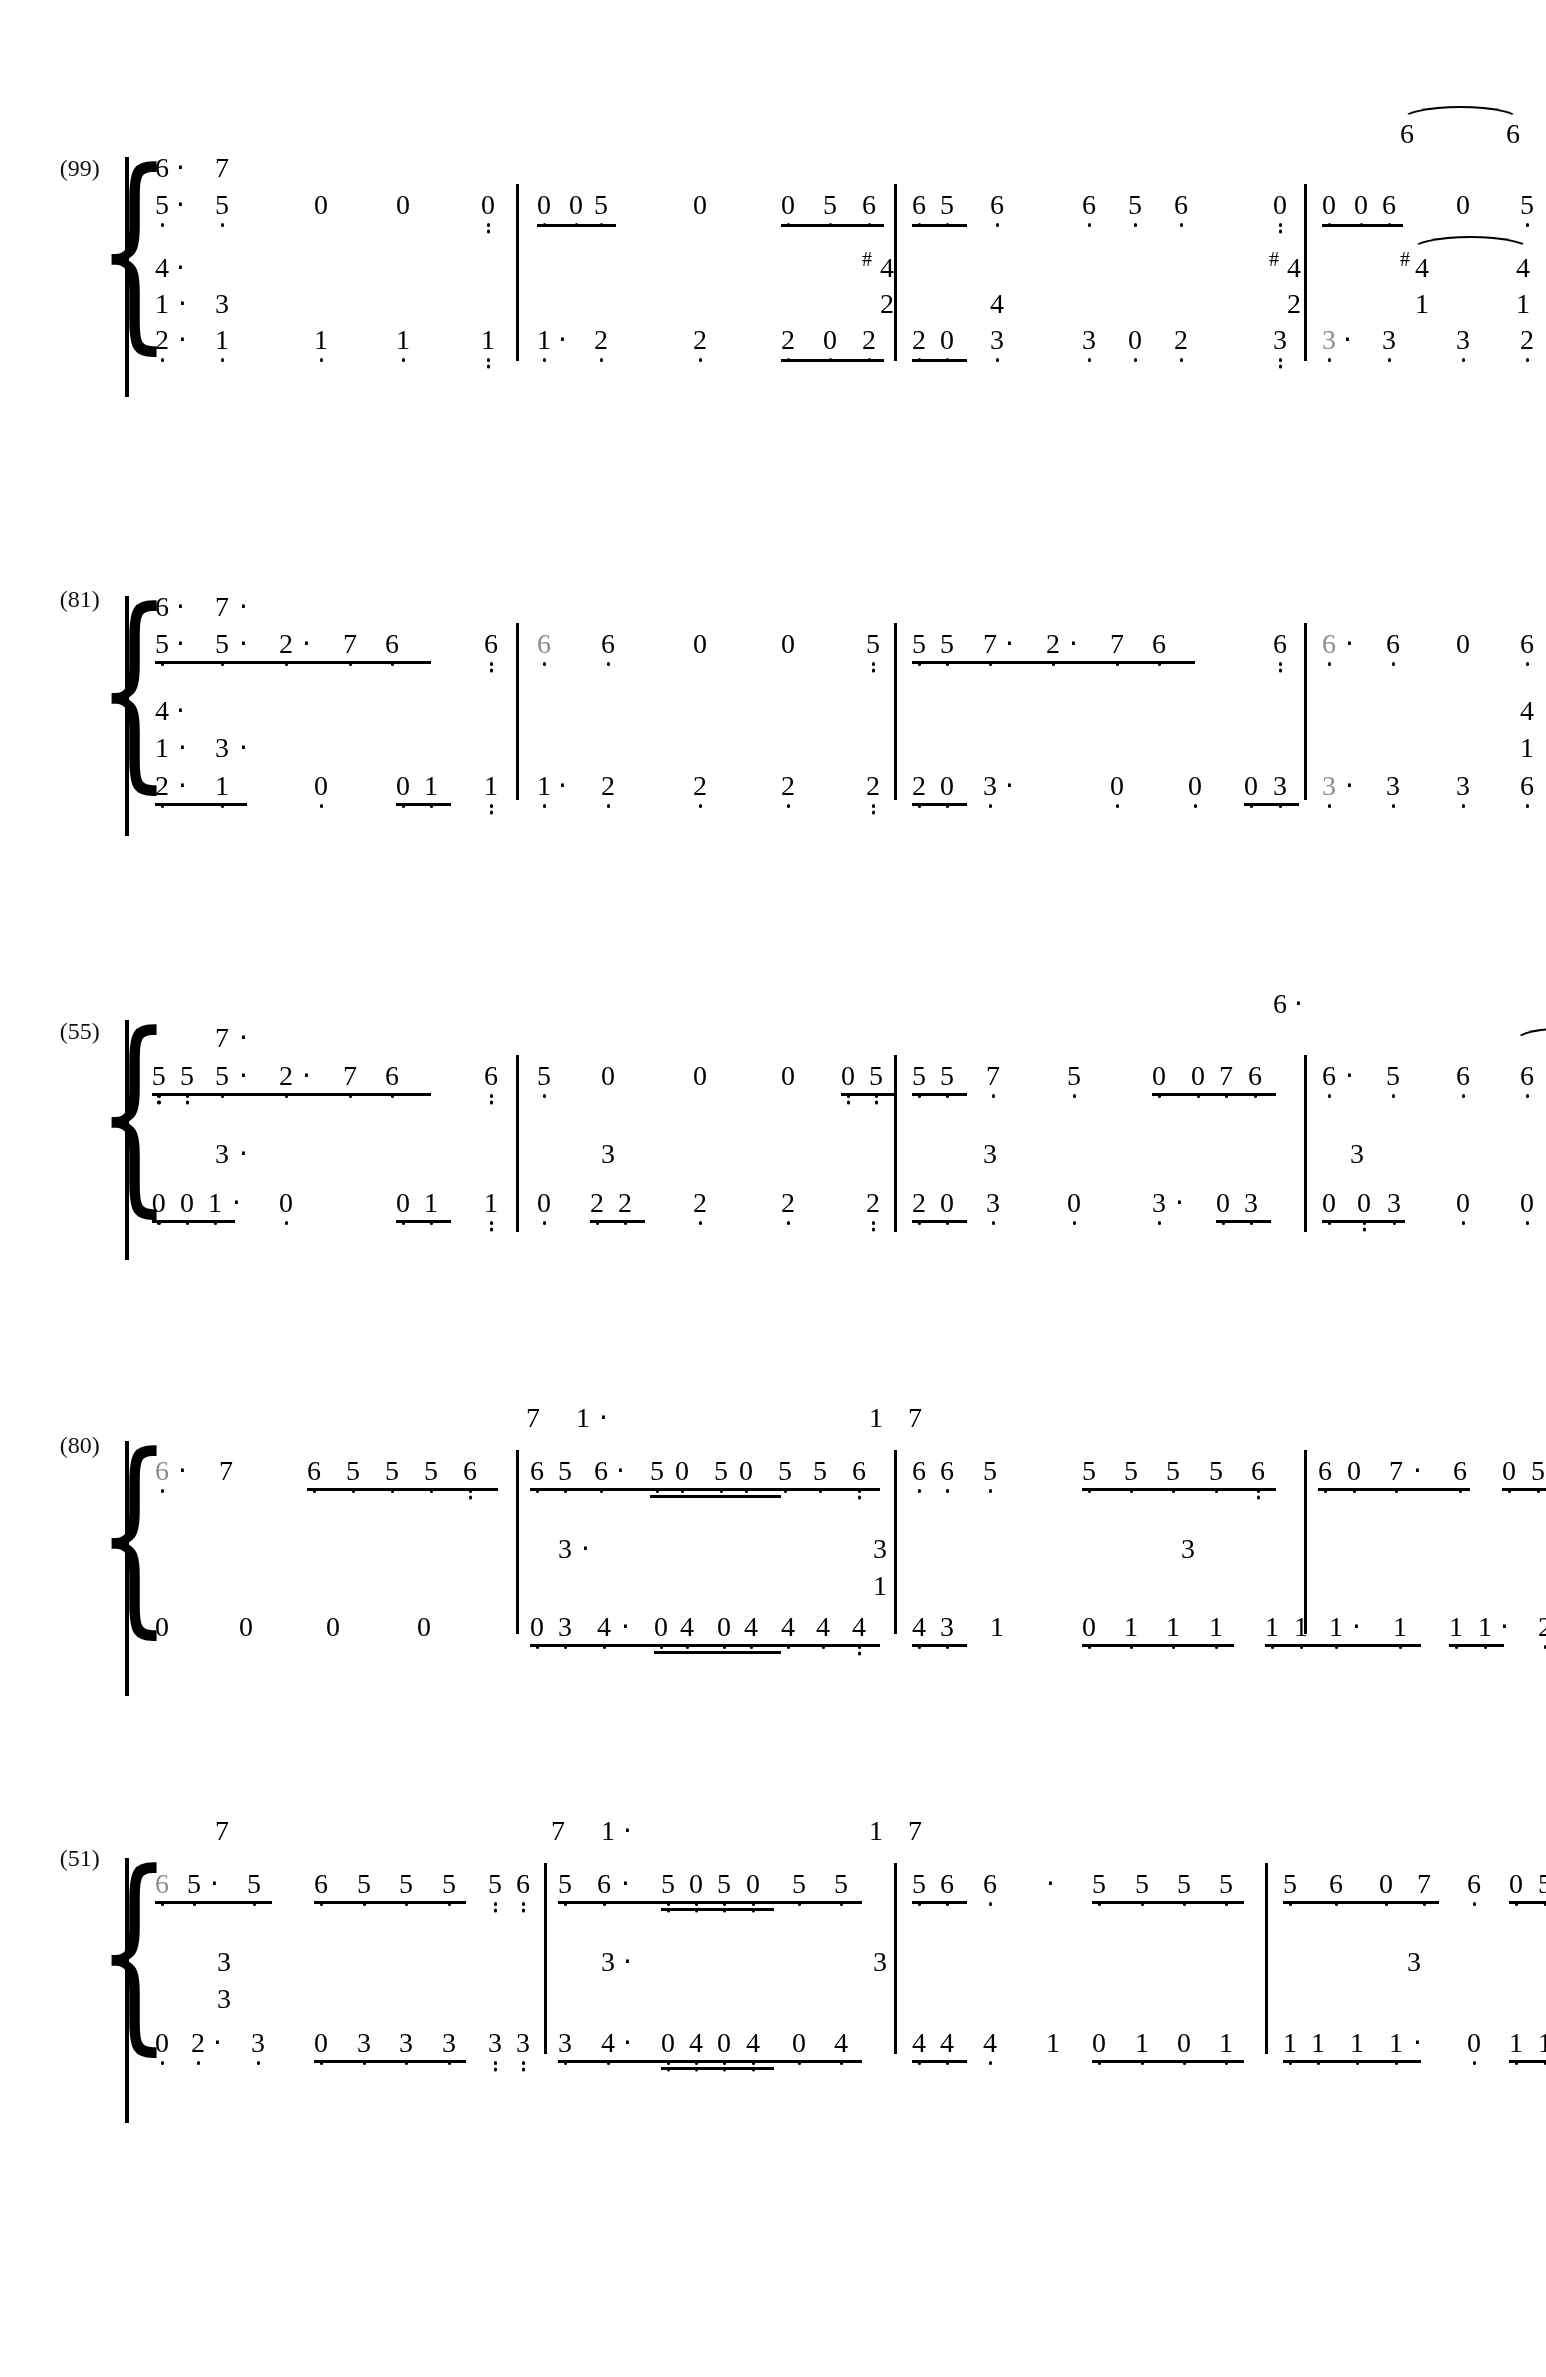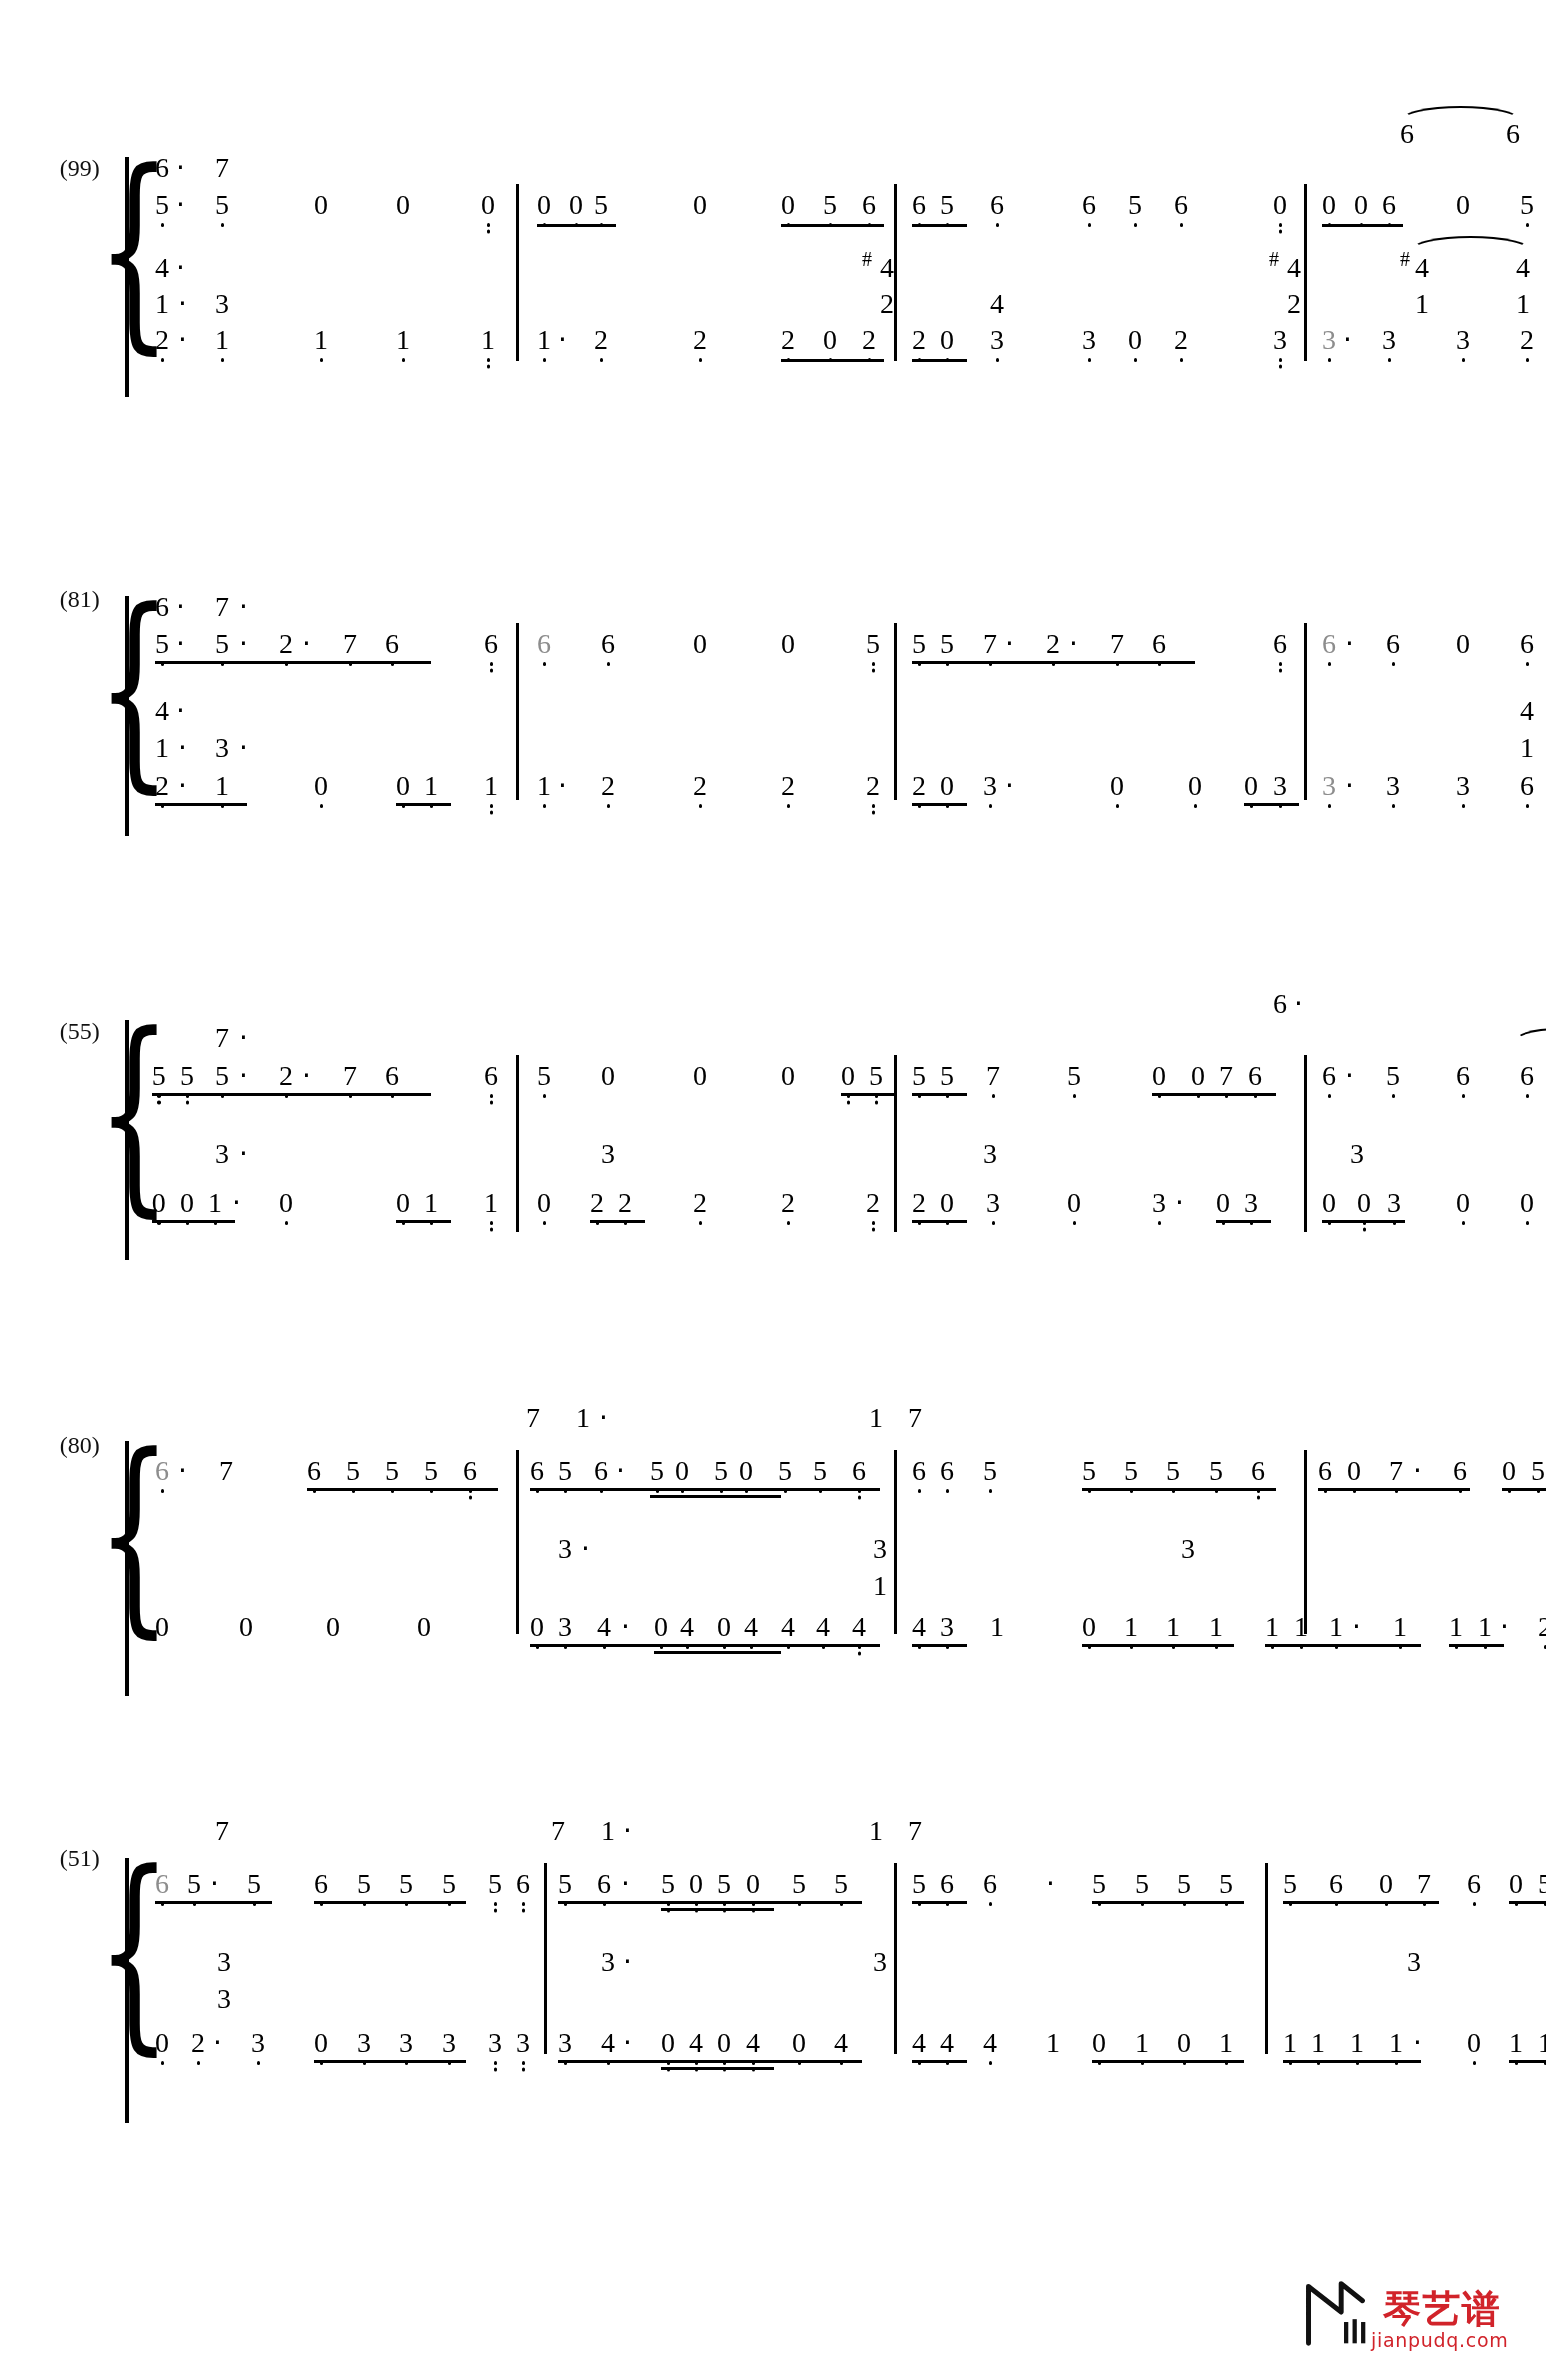--- a/index.html
+++ b/index.html
@@ -685,25 +685,15 @@
         <div class="dotr" style="left:1279px;">·</div>
       <div class="beam" style="left:1149px;top:31px;width:138px;"></div>
       <div class="note dot-below" style="left:1333px;">0</div>
       <div class="note dot-below" style="left:1375px;">1</div>
       <div class="note dot-below" style="left:1404px;">1</div>
       <div class="beam" style="left:1375px;top:31px;width:55px;"></div>
 
     </div>
   </div>
 
-  <div class="logo">
-    <svg class="logo-mark" viewBox="0 0 100 100">
-      <path d="M12 92 L12 12 L58 48 L58 8 L88 32" stroke="#111" stroke-width="7" fill="none" stroke-linecap="round" stroke-linejoin="round"></path>
-      <rect x="62" y="62" width="6" height="30" fill="#111"></rect>
-      <rect x="74" y="58" width="6" height="34" fill="#111"></rect>
-      <rect x="86" y="62" width="6" height="30" fill="#111"></rect>
-    </svg>
-    <div class="logo-text">琴艺谱</div>
-    <div class="logo-sub">jianpudq.com</div>
-  </div>
 
 </div>
 
 
 </body></html>

